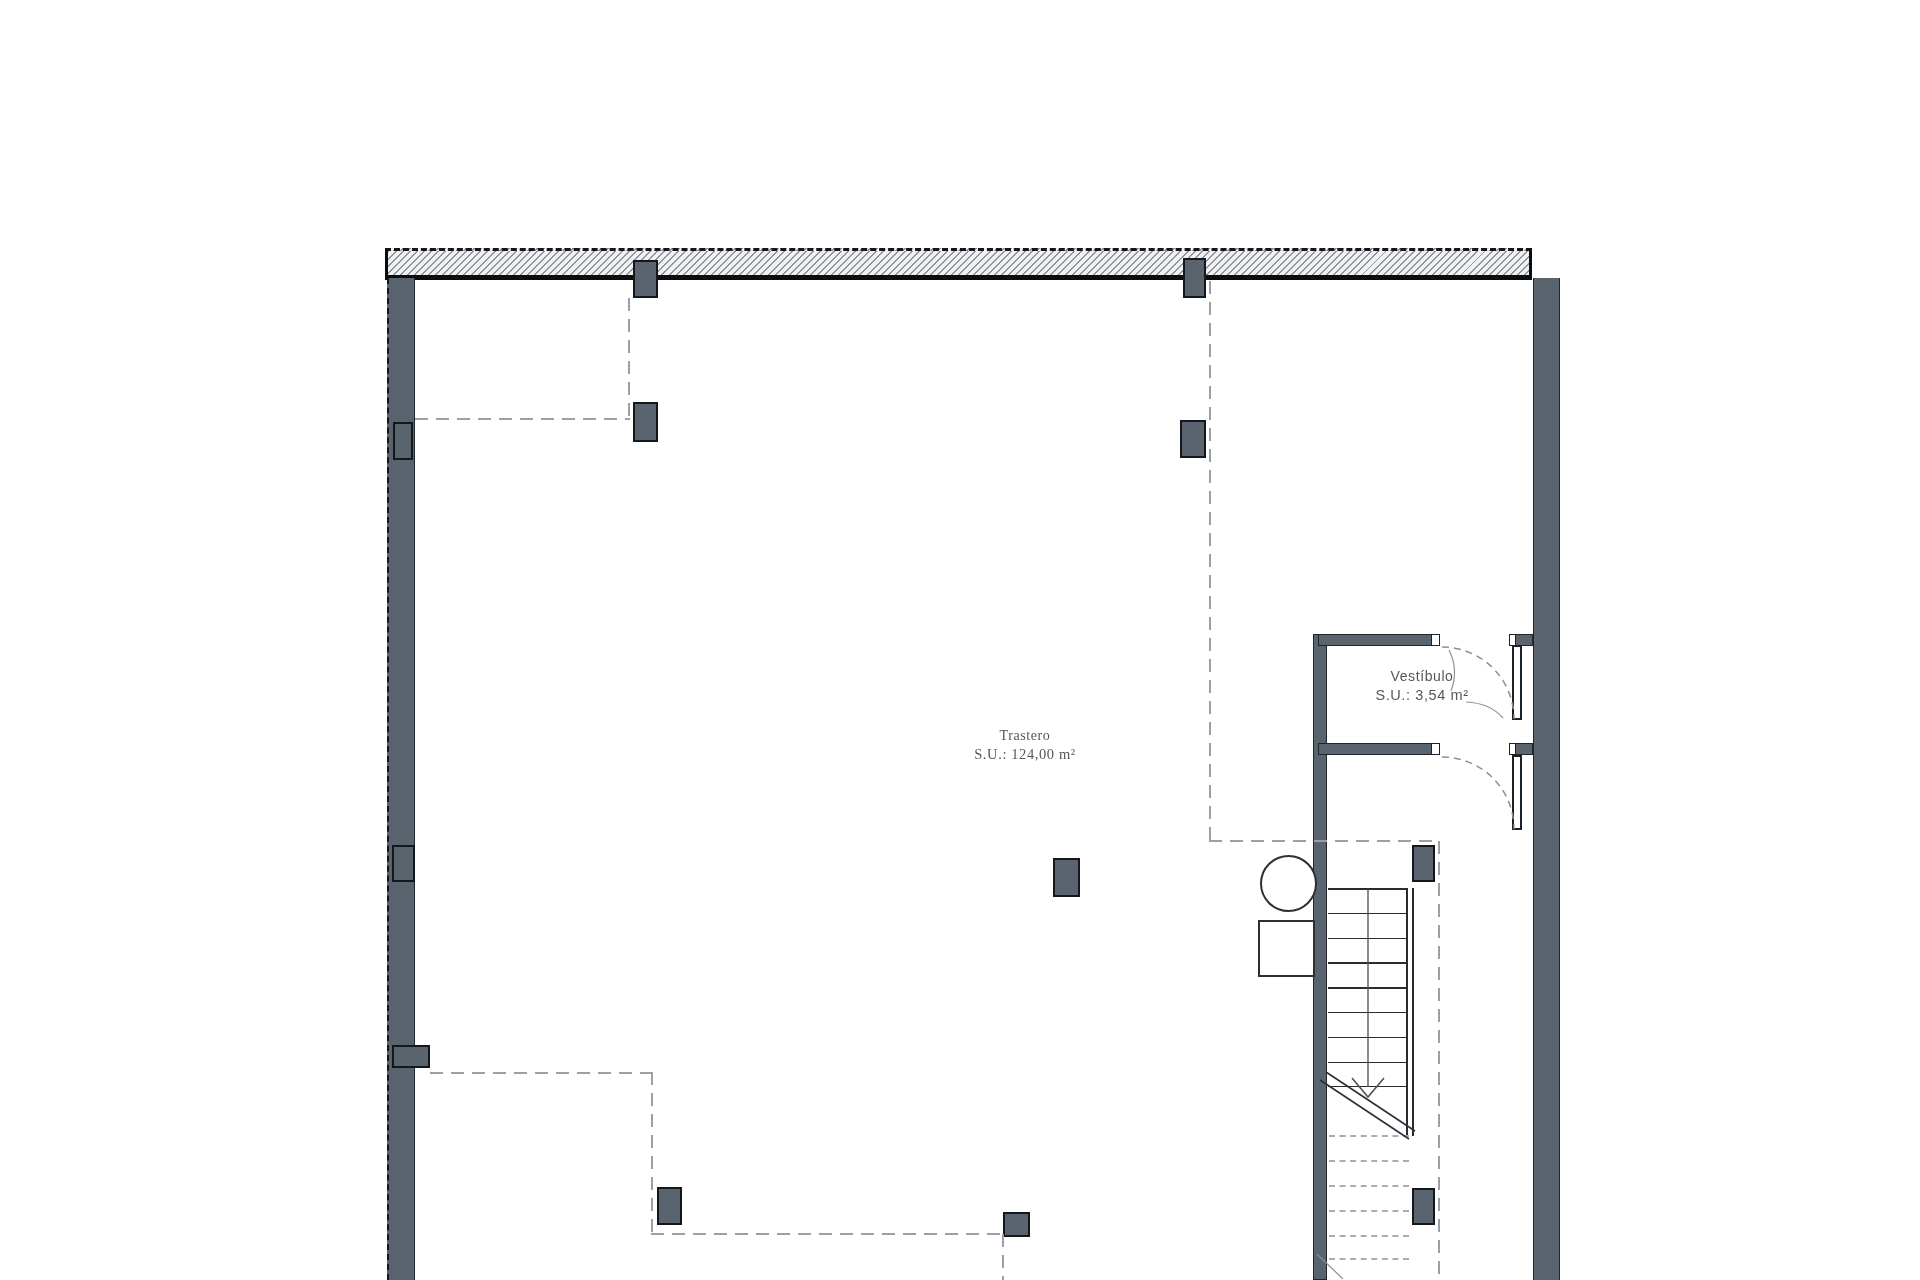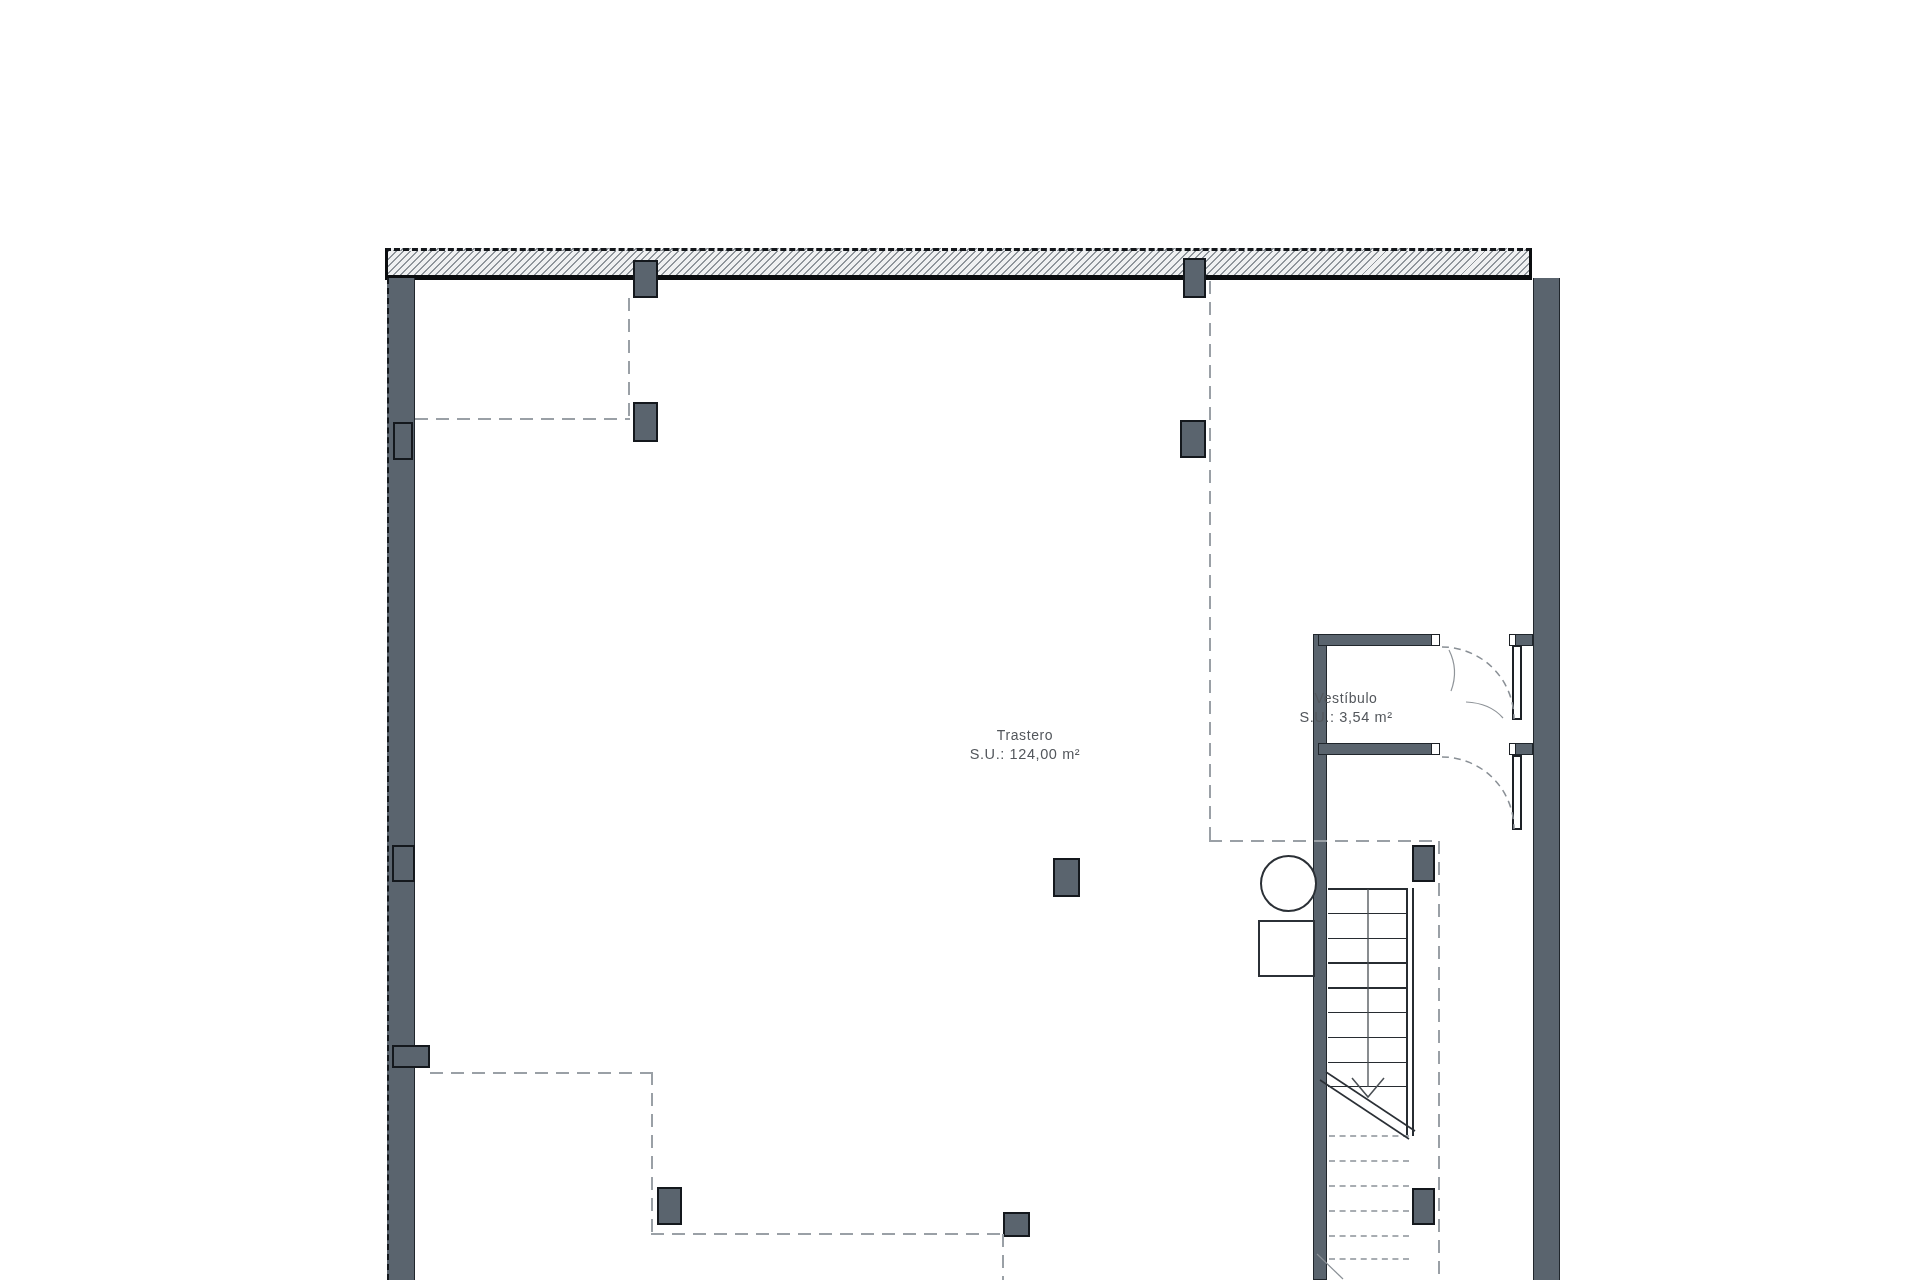--- a/index.html
+++ b/index.html
@@ -127,22 +127,22 @@
     <path d="M 1442 757 A 72 72 0 0 1 1514 829" fill="none" stroke="#8a9096" stroke-width="1.5" stroke-dasharray="7 5"></path>
     <path d="M 1449 650 Q 1459 670 1451 691" fill="none" stroke="#8f9499" stroke-width="1.2"></path>
     <path d="M 1466 702 Q 1490 703 1503 718" fill="none" stroke="#8f9499" stroke-width="1.2"></path>
     <line x1="1368" y1="889" x2="1368" y2="1087" stroke="#4a4f54" stroke-width="1.3"></line>
     <path d="M 1352 1078 L 1368 1097 L 1384 1078" fill="none" stroke="#4a4f54" stroke-width="1.5"></path>
     <line x1="1320" y1="1080" x2="1409" y2="1139" stroke="#2b3036" stroke-width="1.6"></line>
     <line x1="1326" y1="1072" x2="1415" y2="1131" stroke="#2b3036" stroke-width="1.6"></line>
     <line x1="1317" y1="1254" x2="1343" y2="1279" stroke="#8a9096" stroke-width="1.2"></line>
   </svg>
 
-  <div class="room-label" style="left:915px;top:726px;width:220px;">
+  <div class="room-label" style="left:915px;top:726px;width:220px;font-family:Liberation Serif, serif;">
     <div class="rname">Trastero</div>
     <div class="rarea">S.U.: 124,00 m²</div>
   </div>
-  <div class="room-label" style="left:1256px;top:667px;width:180px;margin-top:22px;">
+  <div class="room-label" style="left:1332px;top:667px;width:180px;">
     <div class="rname">Vestíbulo</div>
     <div class="rarea">S.U.: 3,54 m²</div>
   </div>
 
 </div>
 
 </body></html>

